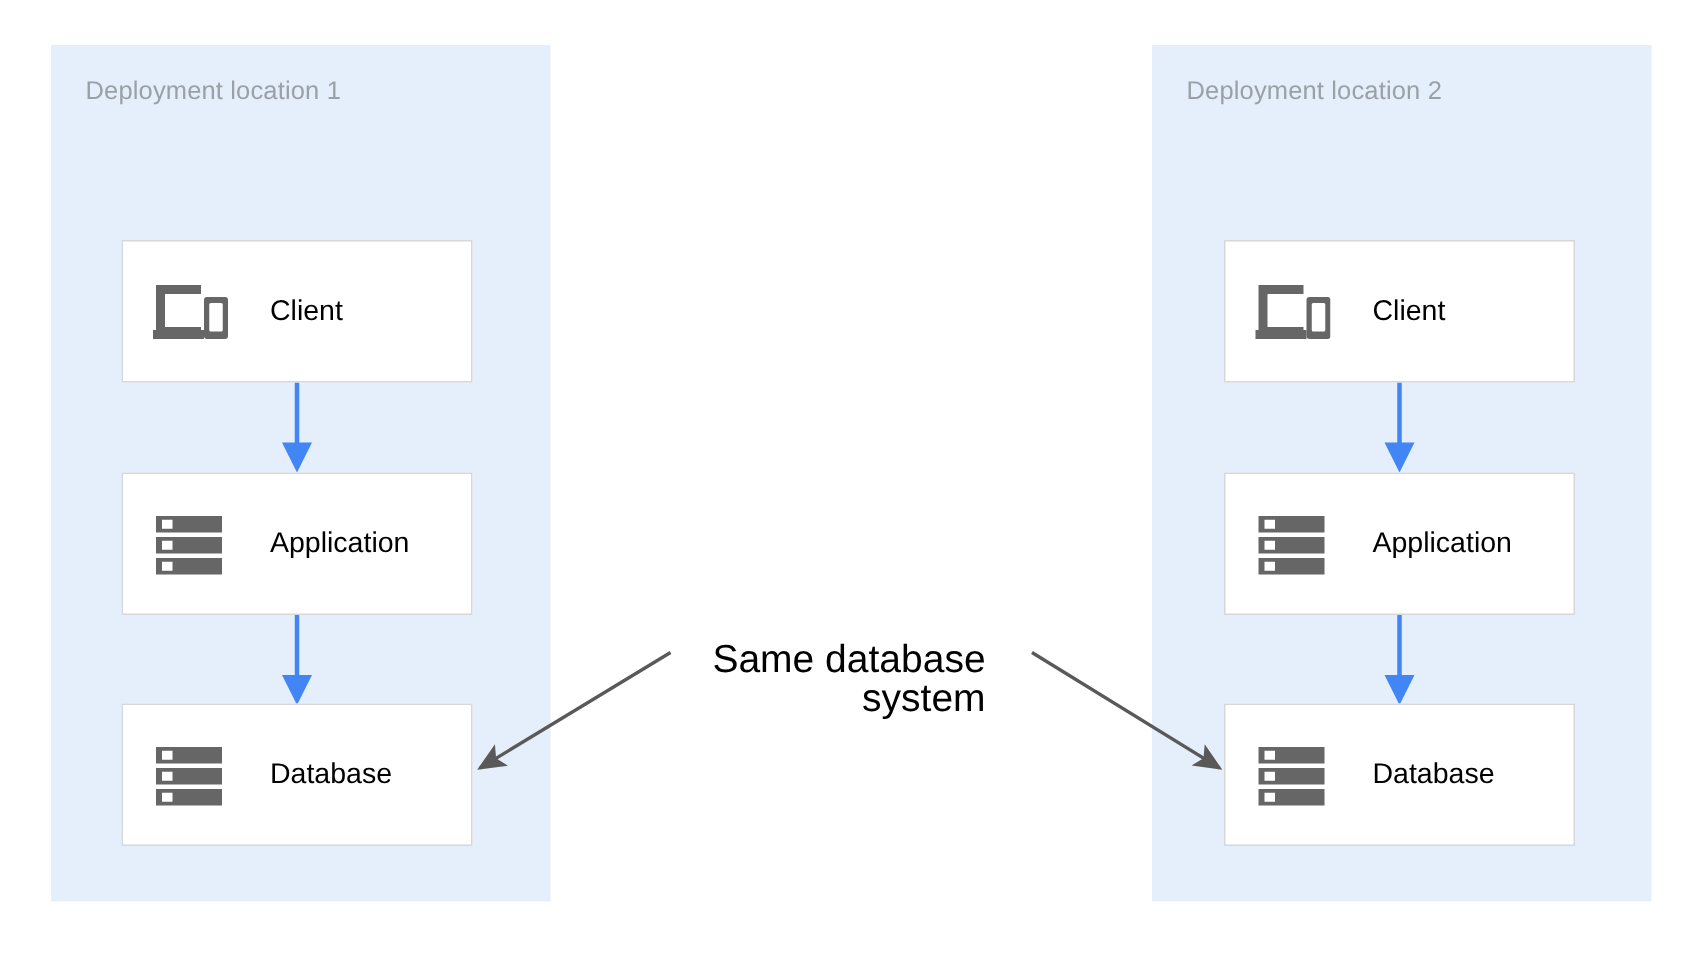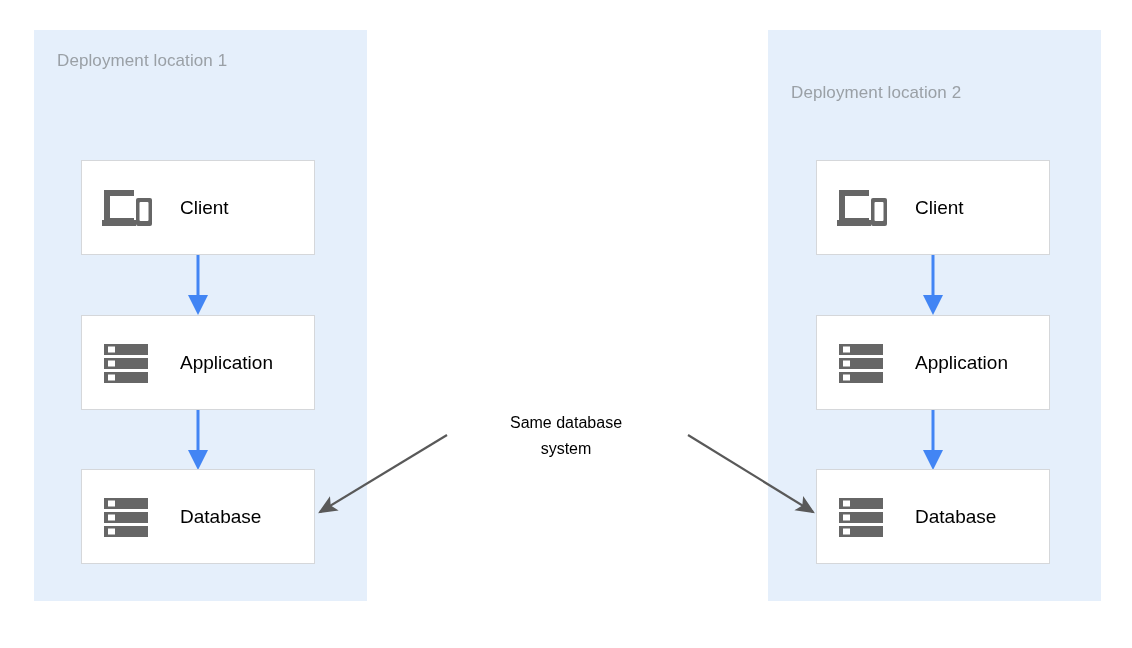--- a/index.html
+++ b/index.html
@@ -58,26 +58,27 @@
     color: #000000;
     font-family: "Liberation Sans", sans-serif;
     white-space: nowrap;
     text-align: center;
   }
   .flow-arrow {
     position: absolute;
   }
   .note-text {
     position: absolute;
-    font-size: 16px;
+    font-size: 26px;
     color: #000000;
-    text-align: center;
+    text-align: right;
     line-height: 26px;
     font-family: "Liberation Sans", sans-serif;
     white-space: nowrap;
+    margin-top: 16px;
   }
   .note-line2 {
     display: block;
   }
   .pointer-svg {
     position: absolute;
     left: 0;
     top: 0;
     width: 1132px;
     height: 648px;
@@ -140,21 +141,21 @@
         <rect x="4" y="17" width="44" height="11" fill="#666666"></rect>
         <rect x="8" y="19.5" width="7" height="6" fill="#ffffff"></rect>
         <rect x="4" y="31" width="44" height="11" fill="#666666"></rect>
         <rect x="8" y="33.5" width="7" height="6" fill="#ffffff"></rect>
       </svg>
     </span>
     <span class="node-label">Database</span>
   </div>
 
   <div class="zone" style="left:768px; top:30px; width:333px; height:571px;"></div>
-  <div class="zone-title" style="left:791px; top:51px;margin-top:32px;">Deployment location 2</div>
+  <div class="zone-title" style="left:791px; top:51px;">Deployment location 2</div>
 
   <div class="node" style="left:816px; top:160px; width:234px; height:95px;">
     <span class="node-icon">
       <svg width="52" height="44" viewBox="0 0 52 44" xmlns="http://www.w3.org/2000/svg">
         <path d="M4 4 h30 v6 h-24 v22 h24 v6 h-30 z" fill="#666666"></path>
         <rect x="2" y="34" width="34" height="6" fill="#666666"></rect>
         <rect x="36" y="12" width="16" height="28" rx="2" fill="#666666"></rect>
         <rect x="39.5" y="16" width="9" height="19" rx="1" fill="#ffffff"></rect>
       </svg>
     </span>

